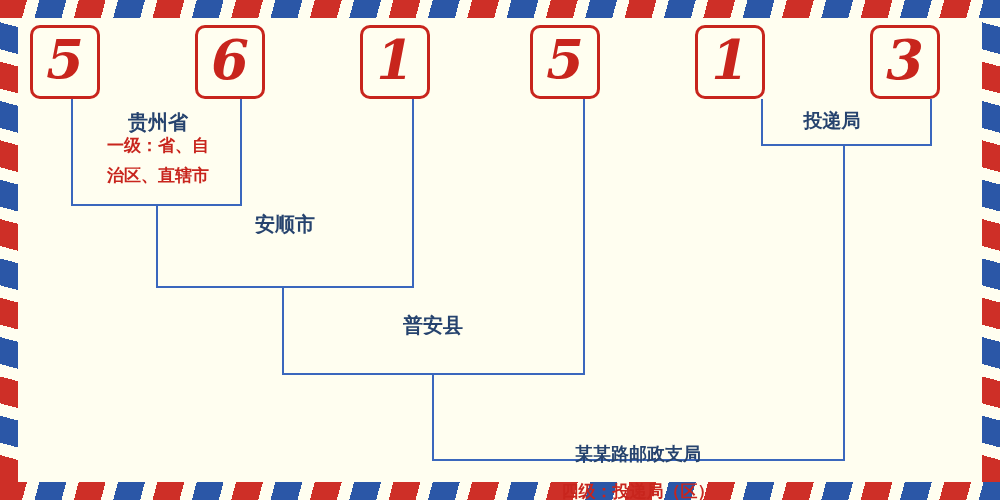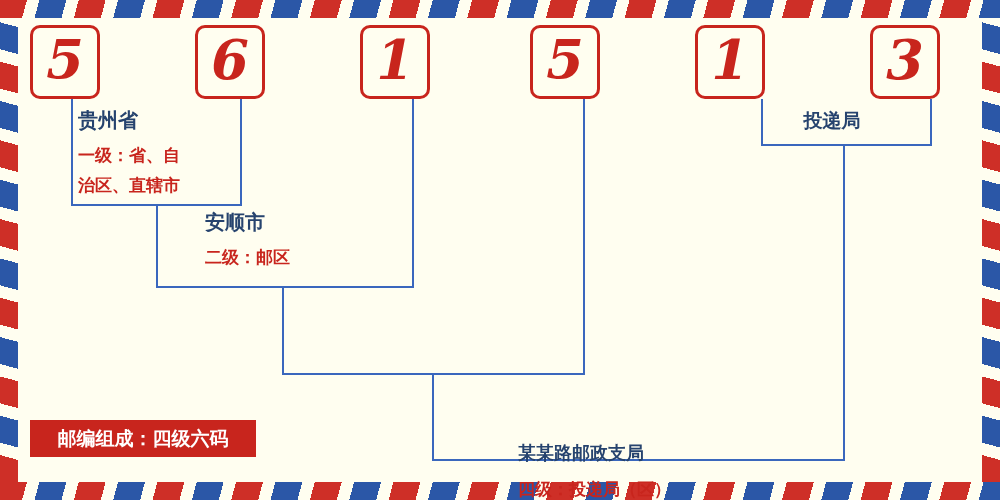--- a/index.html
+++ b/index.html
@@ -66,34 +66,34 @@
     font-weight:bold;
     font-size:54px;
     line-height:1;
     transform:translateY(-2px);
   }
 
   
   .line{position:absolute;background:var(--blue);}
 
   
-  .label-group{position:absolute;text-align:left;font-family:Liberation Mono, monospace;}
+  .label-group{position:absolute;text-align:center;}
   .place{
     color:var(--navy);
     font-weight:bold;
     font-size:20px;
     line-height:24px;
   }
   .place.small{font-size:18px;margin-top:46px;}
   .desc{
     color:var(--red);
     font-weight:bold;
     font-size:17px;
     line-height:22px;
-    margin-top:12px;
+    margin-top:0;
   }
   .desc.tight{margin-top:8px;}
   .desc.wide-gap{margin-top:14px;}
 
   .delivery-label{
     position:absolute;
     left:762px; top:108px; width:140px;
     text-align:center;
     color:var(--navy);
     font-weight:bold;
@@ -163,28 +163,27 @@
   <div class="line" style="left:930px;top:99px;width:2px;height:47px"></div>
 
   <div class="label-group" style="left:78px;top:110px;width:160px">
     <div class="place">贵州省</div>
     <div class="desc">一级：省、自</div>
     <div class="desc tight">治区、直辖市</div>
   </div>
 
   <div class="label-group" style="left:205px;top:212px;width:160px">
     <div class="place">安顺市</div>
-    <div class="desc">二级：邮区</div>
   </div>
 
   <div class="label-group" style="left:323px;top:313px;width:220px">
+    <div class="place">普安县</div>
   </div>
 
   <div class="label-group" style="left:518px;top:396px;width:240px">
     <div class="place small">某某路邮政支局</div>
     <div class="desc wide-gap">四级：投递局（区）</div>
   </div>
 
   <div class="delivery-label">投递局</div>
 
-  <div class="badge">邮编组成：四级六码</div>
 
 </div>
 
 </body></html>

